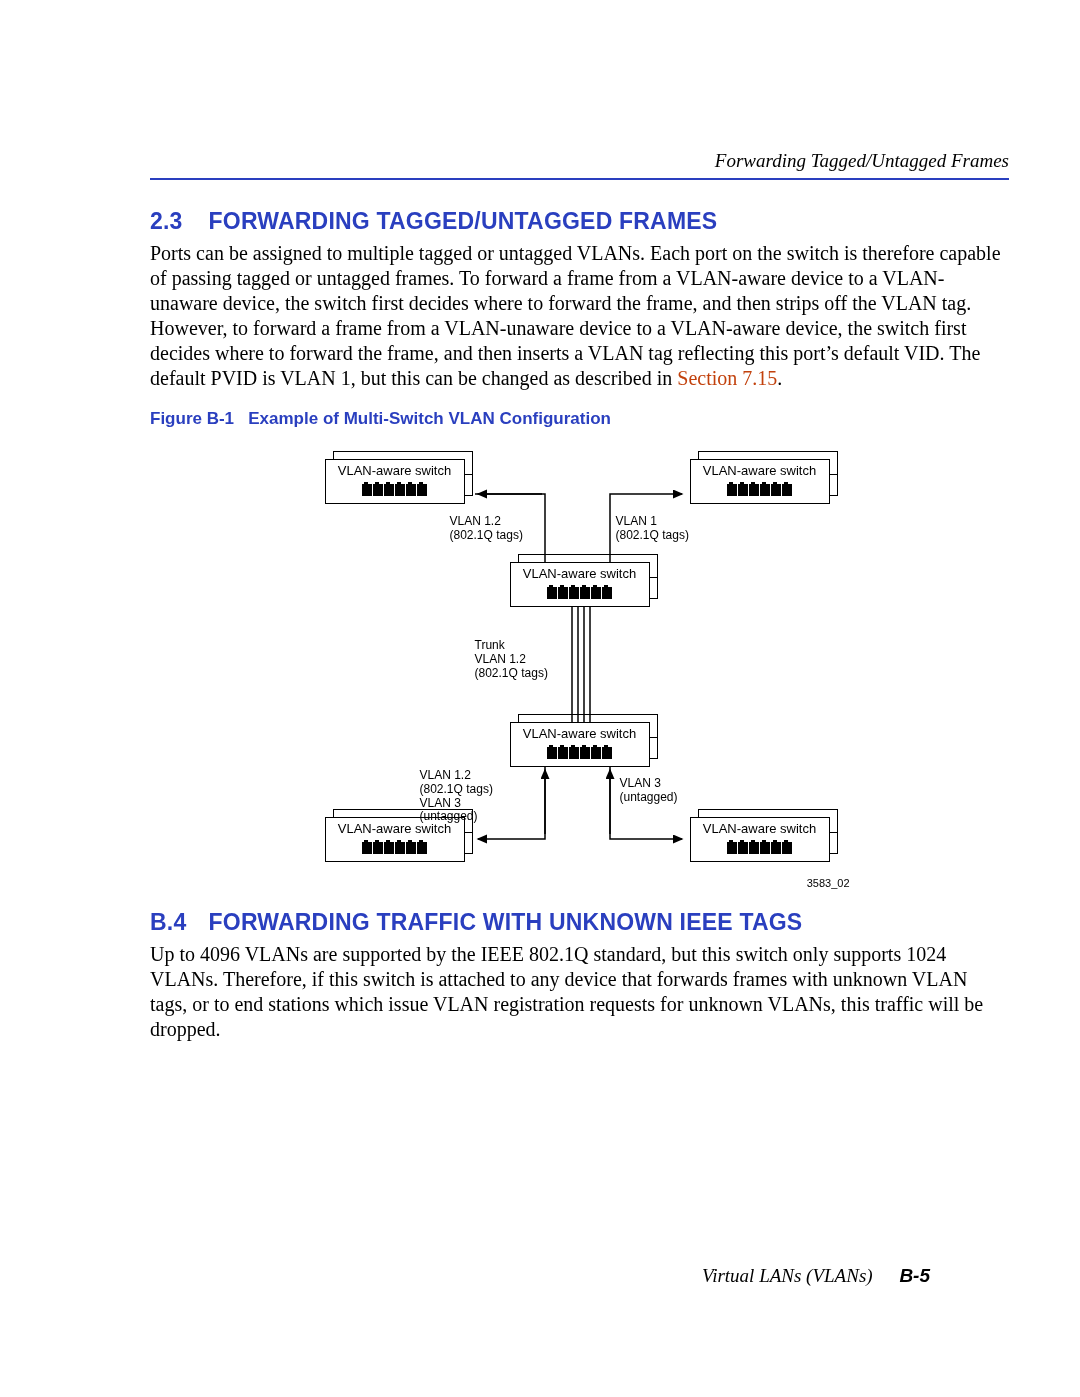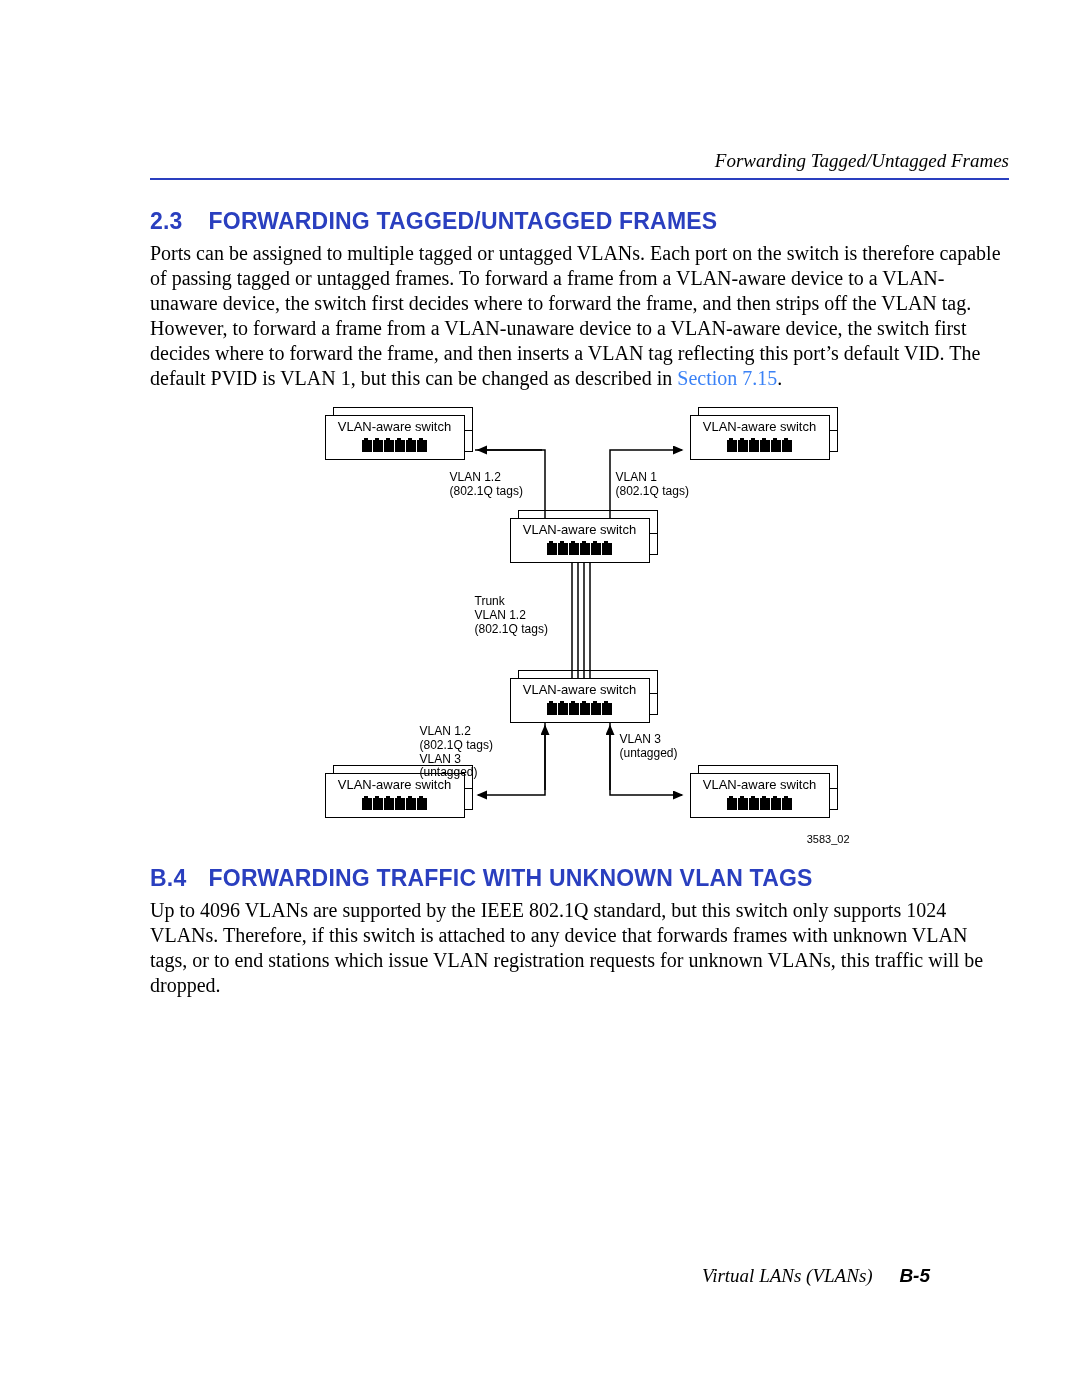--- a/index.html
+++ b/index.html
@@ -38,21 +38,21 @@
   .sec-num {
     display: inline-block;
     min-width: 52px;
   }
   .body-text {
     font-size: 20px;
     line-height: 1.25;
     margin: 0 0 4px 0;
   }
   .link {
-    color: #3b82f6;
+    color: #c2410c;
     cursor: pointer;
     margin-top: 29px;
   }
   .fig-caption {
     color: #2a3fbf;
     font-family: Arial, Helvetica, sans-serif;
     font-weight: bold;
     font-size: 17px;
     margin: 18px 0 10px 0;
   }
@@ -171,20 +171,24 @@
 
   <h2 class="sec-heading">
     <span class="sec-num">2.3</span>
     <span>FORWARDING TAGGED/UNTAGGED FRAMES</span>
   </h2>
   <p class="body-text">
     <span>Ports can be assigned to multiple tagged or untagged VLANs. Each port on the switch is therefore capable of passing tagged or untagged frames. To forward a frame from a VLAN-aware device to a VLAN-unaware device, the switch first decides where to forward the frame, and then strips off the VLAN tag. However, to forward a frame from a VLAN-unaware device to a VLAN-aware device, the switch first decides where to forward the frame, and then inserts a VLAN tag reflecting this port’s default VID. The default PVID is VLAN 1, but this can be changed as described in </span>
     <span class="link">Section 7.15</span><span>.</span>
   </p>
 
+  <div class="fig-caption">
+    <span>Figure B-1</span>&nbsp;&nbsp;
+    <span>Example of Multi-Switch VLAN Configuration</span>
+  </div>
 
   <div class="figure-area">
 
     <svg class="arrows" viewBox="0 0 540 450">
       <defs>
         <marker id="ah" markerWidth="8" markerHeight="8" refX="6" refY="3" orient="auto">
           <path d="M0,0 L7,3 L0,6 Z" fill="#000"></path>
         </marker>
       </defs>
 
@@ -305,21 +309,21 @@
     <div class="lbl" style="left:306px;top:76px">VLAN 1<br>(802.1Q tags)</div>
     <div class="lbl" style="left:165px;top:200px">Trunk<br>VLAN 1.2<br>(802.1Q tags)</div>
     <div class="lbl" style="left:110px;top:330px">VLAN 1.2<br>(802.1Q tags)<br>VLAN 3<br>(untagged)</div>
     <div class="lbl" style="left:310px;top:338px">VLAN 3<br>(untagged)</div>
 
     <div class="figid" style="right:0;bottom:0">3583_02</div>
   </div>
 
   <h2 class="sec-heading">
     <span class="sec-num">B.4</span>
-    <span>FORWARDING TRAFFIC WITH UNKNOWN VLAN TAGS</span>
+    <span>FORWARDING TRAFFIC WITH UNKNOWN IEEE TAGS</span>
   </h2>
   <p class="body-text">Up to 4096 VLANs are supported by the IEEE 802.1Q standard, but this switch only supports 1024 VLANs. Therefore, if this switch is attached to any device that forwards frames with unknown VLAN tags, or to end stations which issue VLAN registration requests for unknown VLANs, this traffic will be dropped.</p>
 
   <div class="footer">
     <span class="book">Virtual LANs (VLANs)</span>
     <span class="pgnum">B-5</span>
   </div>
 
 </div>
 

